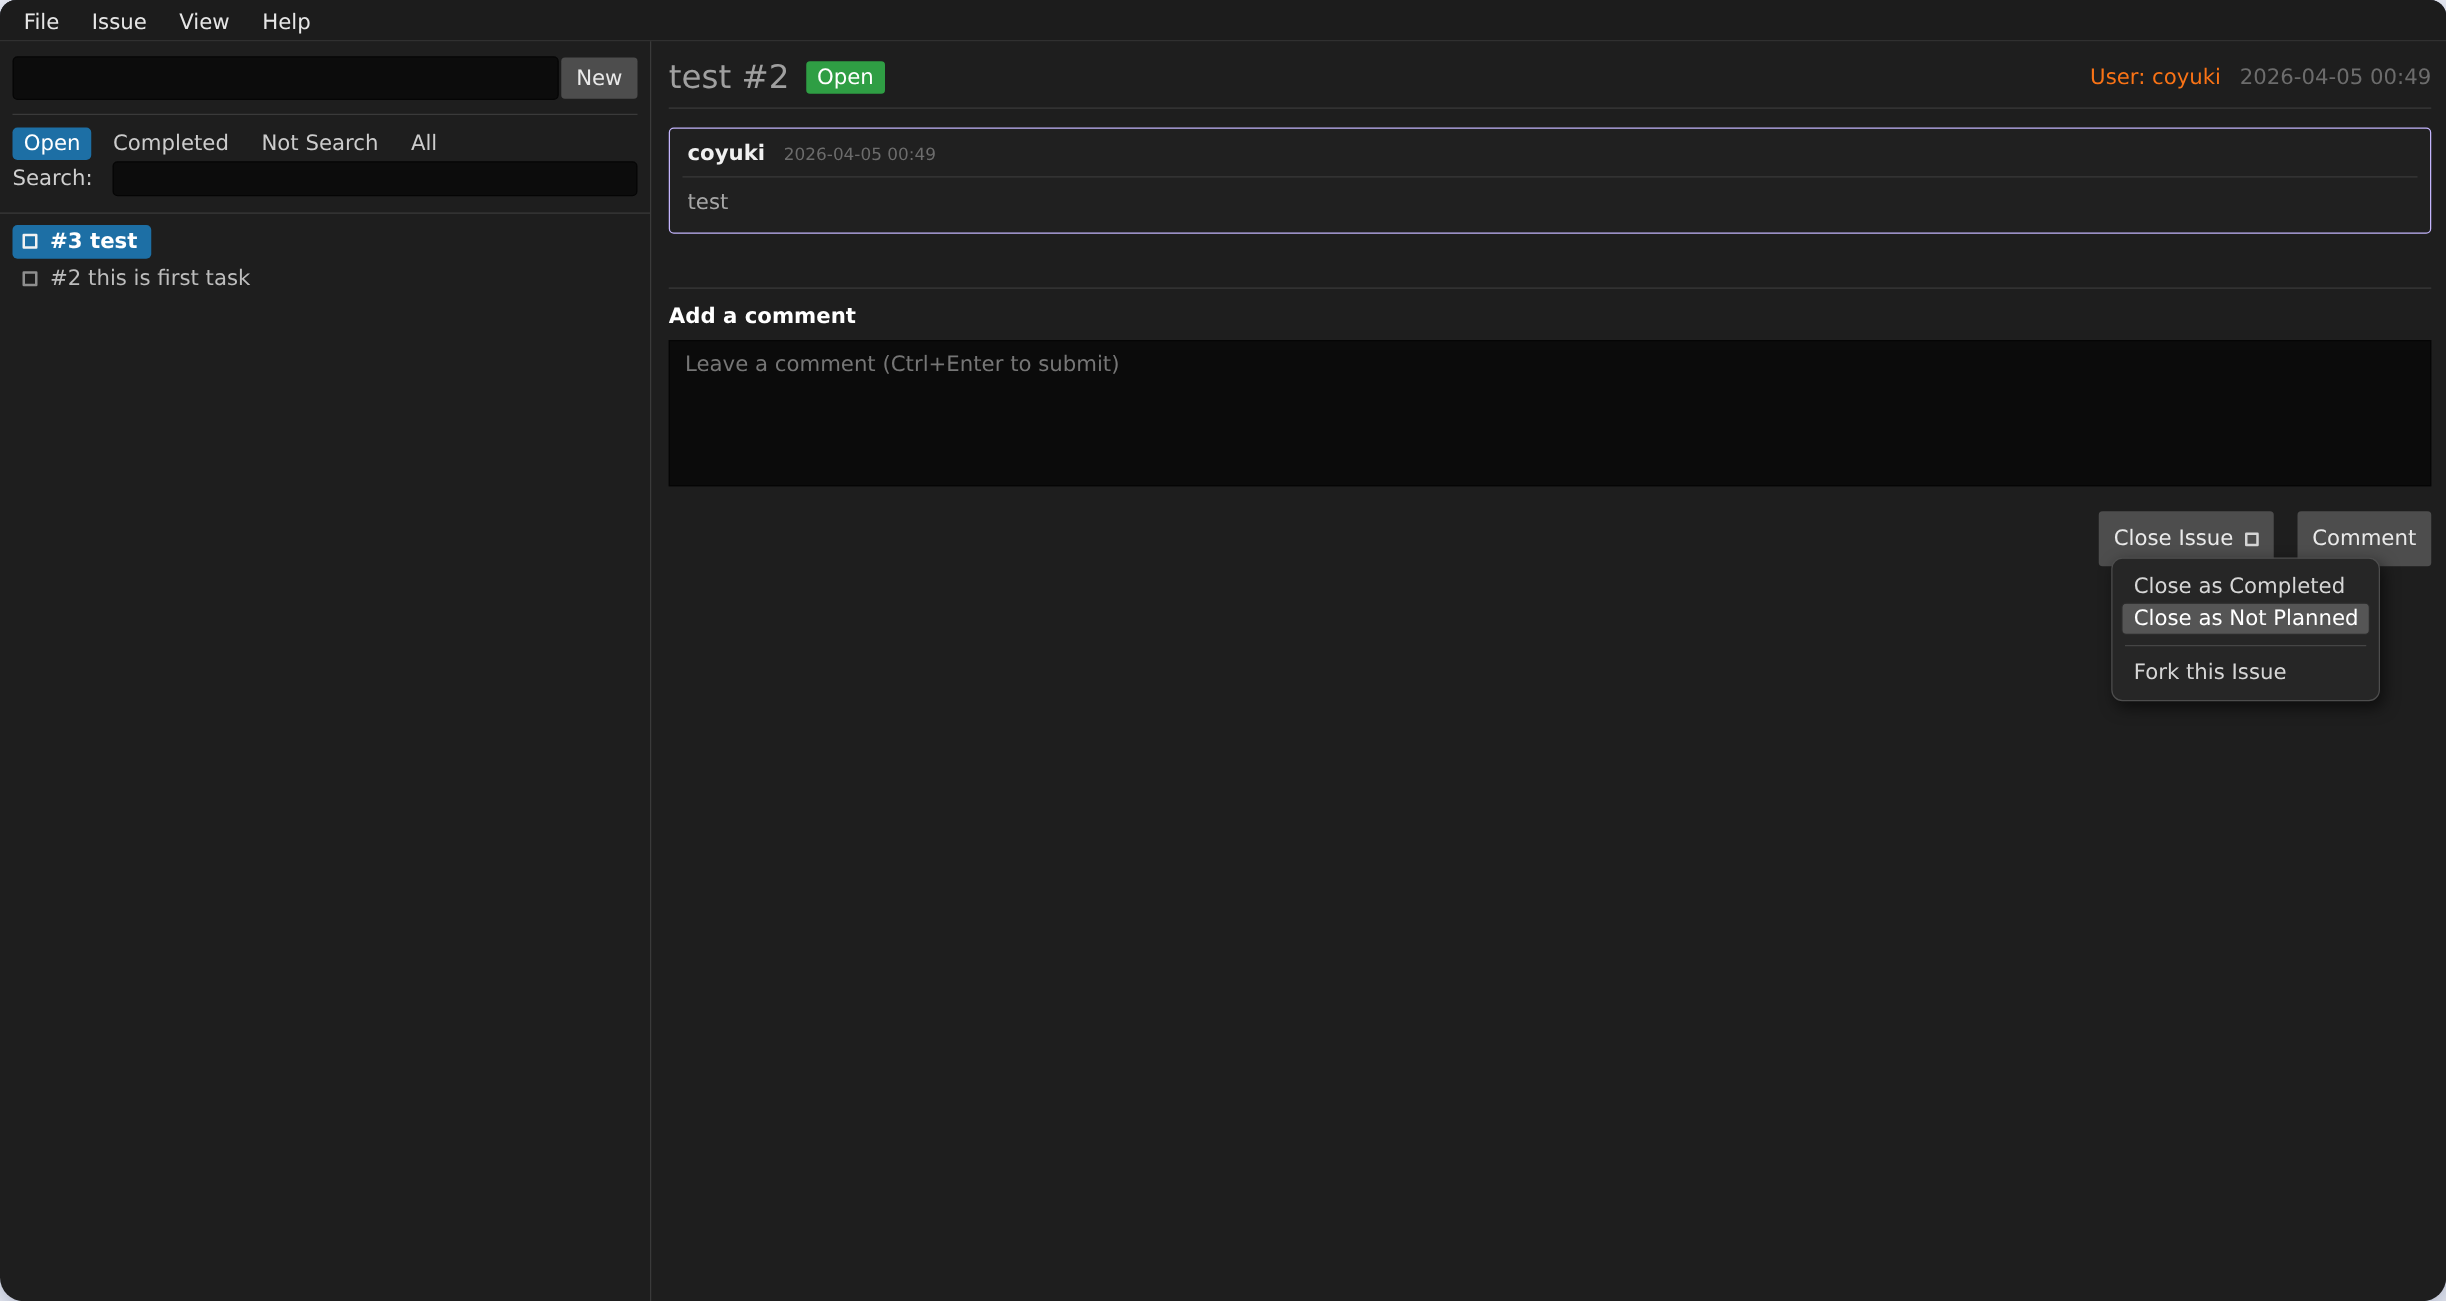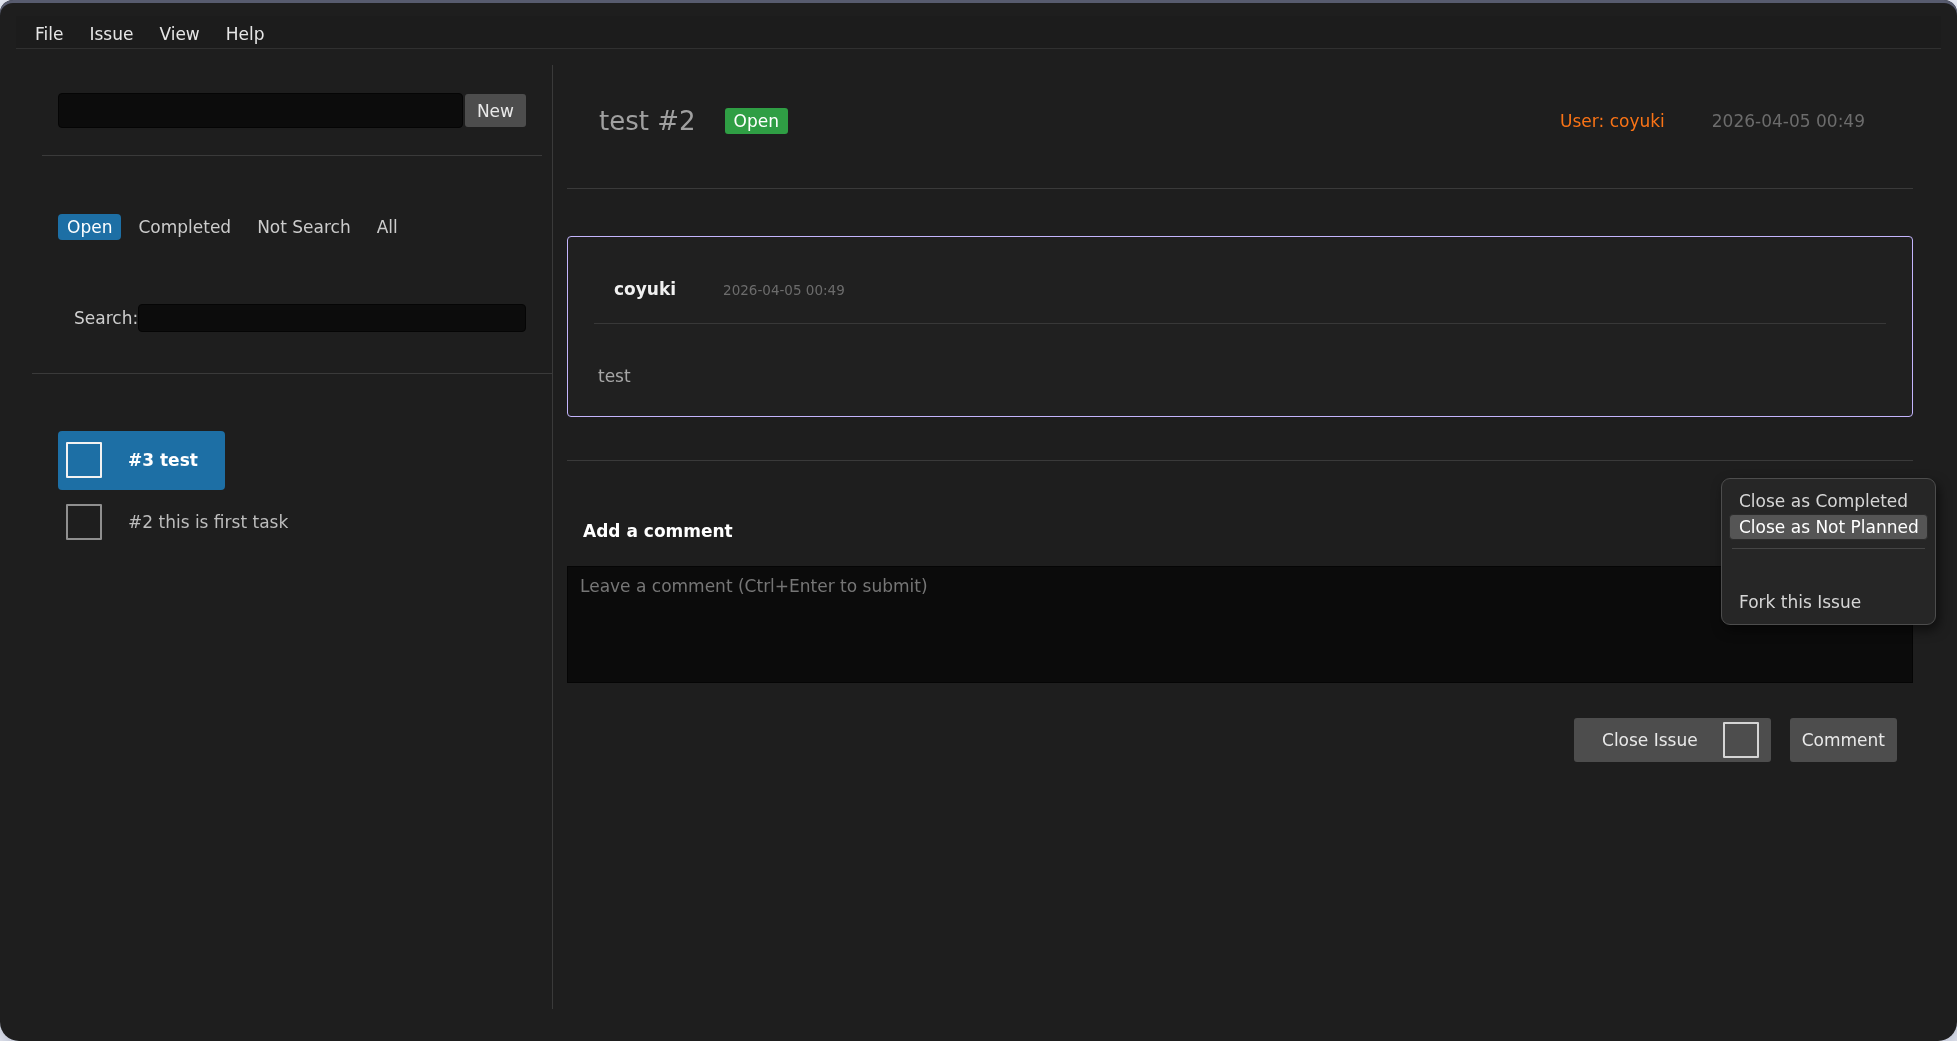--- a/index.html
+++ b/index.html
@@ -1,15 +1,15 @@
 <!DOCTYPE html>
 <html style="--accent-blue: #1d6fa5; --open-green: #2f9e44;"><head>
 <meta charset="utf-8">
 <style>
-  * { margin: 0; padding: 16px; box-sizing: border-box; }
+  * { margin: 0; padding: 0; box-sizing: border-box; }
   html, body { width: 1957px; height: 1041px; }
   body {
     background: #edf0f8;
     font-family: "DejaVu Sans", "Liberation Sans", sans-serif;
     font-size: 17px;
     overflow: hidden;
   }
   .window {
     position: absolute; inset: 0;
     background: #1e1e1e;
@@ -53,21 +53,21 @@
   }
   .new-row .btn { height: 33px; }
   .h-divider { border: none; border-top: 1px solid #3a3a3a; }
   .sidebar .h-divider.top { margin: 11px 0 0 0; }
   .filters { display: flex; align-items: center; gap: 8px; margin-top: 10px; }
   .chip {
     color: #cccccc; padding: 3px 9px; border-radius: 4px; cursor: default;
     white-space: nowrap;
   }
   .chip.active { background: var(--accent-blue, #1d6fa5); color: #ffffff; }
-  .search-row { display: flex; align-items: center; margin-top: 20px; }
+  .search-row { display: flex; align-items: center; margin-top: 1px; }
   .search-row label { color: #cfcfcf; width: 80px; flex: 0 0 80px; }
   .search-row .text-input { flex: 1; height: 28px; }
   .sidebar .h-divider.list { margin: 13px -10px 0 -10px; }
   .issue-list { list-style: none; margin-top: 9px; }
   .issue-row {
     display: flex; align-items: center; gap: 10px;
     width: fit-content; padding: 3px 11px 4px 8px; border-radius: 4px;
     color: #bdbdbd; margin-bottom: 3px; cursor: default; justify-content: flex-end;
   }
   .issue-row.selected {

